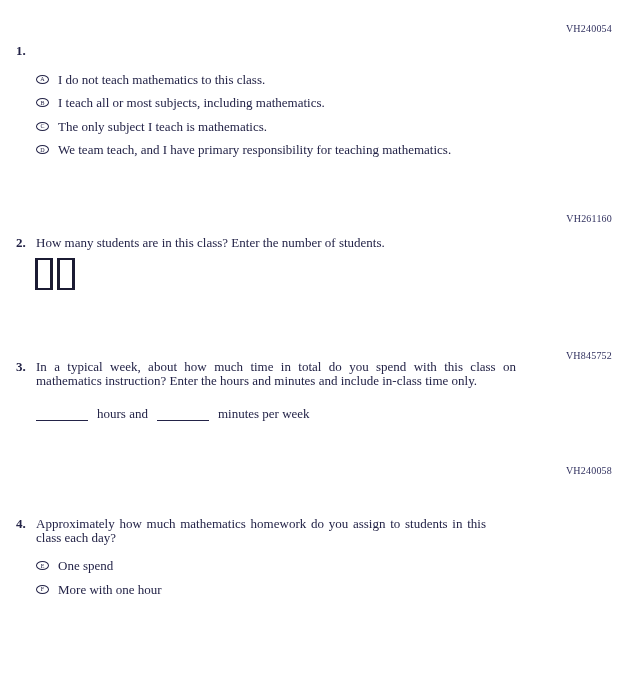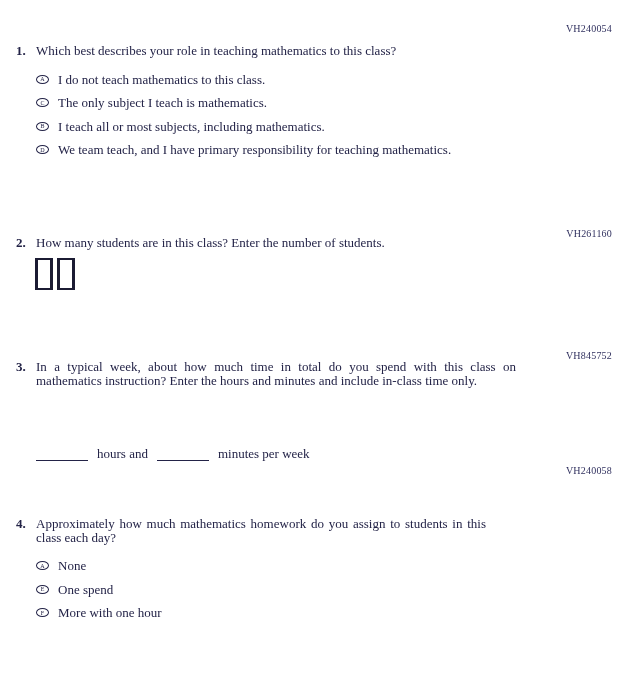--- a/index.html
+++ b/index.html
@@ -54,62 +54,61 @@
     background:var(--background);
   }
   .fill-row{
     margin:20px 0 0 20px;
     display:flex;align-items:flex-end;gap:9px;
   }
   .blank{
     display:inline-block;width:52px;height:12px;
     border-bottom:1.3px solid var(--text-color);
   }
-  .fill-label{white-space:nowrap;margin-top:40px;}
+  .fill-label{white-space:nowrap;}
 </style>
 </head>
 <body>
 
 <div class="page">
 
   <div class="code" style="top:25px">VH240054</div>
   <div class="question" style="top:44px">
     <div class="q-head">
       <span class="q-num">1.</span>
-      <div class="q-text">Which best describes your role in teaching mathematics to this class?</div>
     </div>
     <div class="options">
       <div class="option">
         <span class="bubble">
             <span>A</span>
           </span>
         <span class="option-label">I do not teach mathematics to this class.</span>
       </div>
       <div class="option">
         <span class="bubble">
+            <span>B</span>
+          </span>
+        <span class="option-label">I teach all or most subjects, including mathematics.</span>
+      </div>
+      <div class="option">
+        <span class="bubble">
             <span>C</span>
           </span>
         <span class="option-label">The only subject I teach is mathematics.</span>
-      </div>
-      <div class="option">
-        <span class="bubble">
-            <span>B</span>
-          </span>
-        <span class="option-label">I teach all or most subjects, including mathematics.</span>
       </div>
       <div class="option">
         <span class="bubble">
             <span>D</span>
           </span>
         <span class="option-label">We team teach, and I have primary responsibility for teaching mathematics.</span>
       </div>
     </div>
   </div>
 
-  <div class="code" style="top:230px">VH261160</div>
+  <div class="code" style="top:215px">VH261160</div>
   <div class="question" style="top:236px">
     <div class="q-head">
       <span class="q-num">2.</span>
       <div class="q-text">How many students are in this class? Enter the number of students.</div>
     </div>
     <div class="digit-boxes">
       <div class="digit-box"></div>
       <div class="digit-box"></div>
     </div>
   </div>
@@ -130,26 +129,20 @@
 
   <div class="code" style="top:467px">VH240058</div>
   <div class="question" style="top:517px">
     <div class="q-head">
       <span class="q-num">4.</span>
       <div class="q-text justify w450">Approximately how much mathematics homework do you assign to students in this class each day?</div>
     </div>
     <div class="options">
       <div class="option">
         <span class="bubble">
-            <span>A</span>
-          </span>
-        <span class="option-label">None</span>
-      </div>
-      <div class="option">
-        <span class="bubble">
             <span>E</span>
           </span>
         <span class="option-label">One spend</span>
       </div>
       <div class="option">
         <span class="bubble">
             <span>F</span>
           </span>
         <span class="option-label">More with one hour</span>
       </div>

